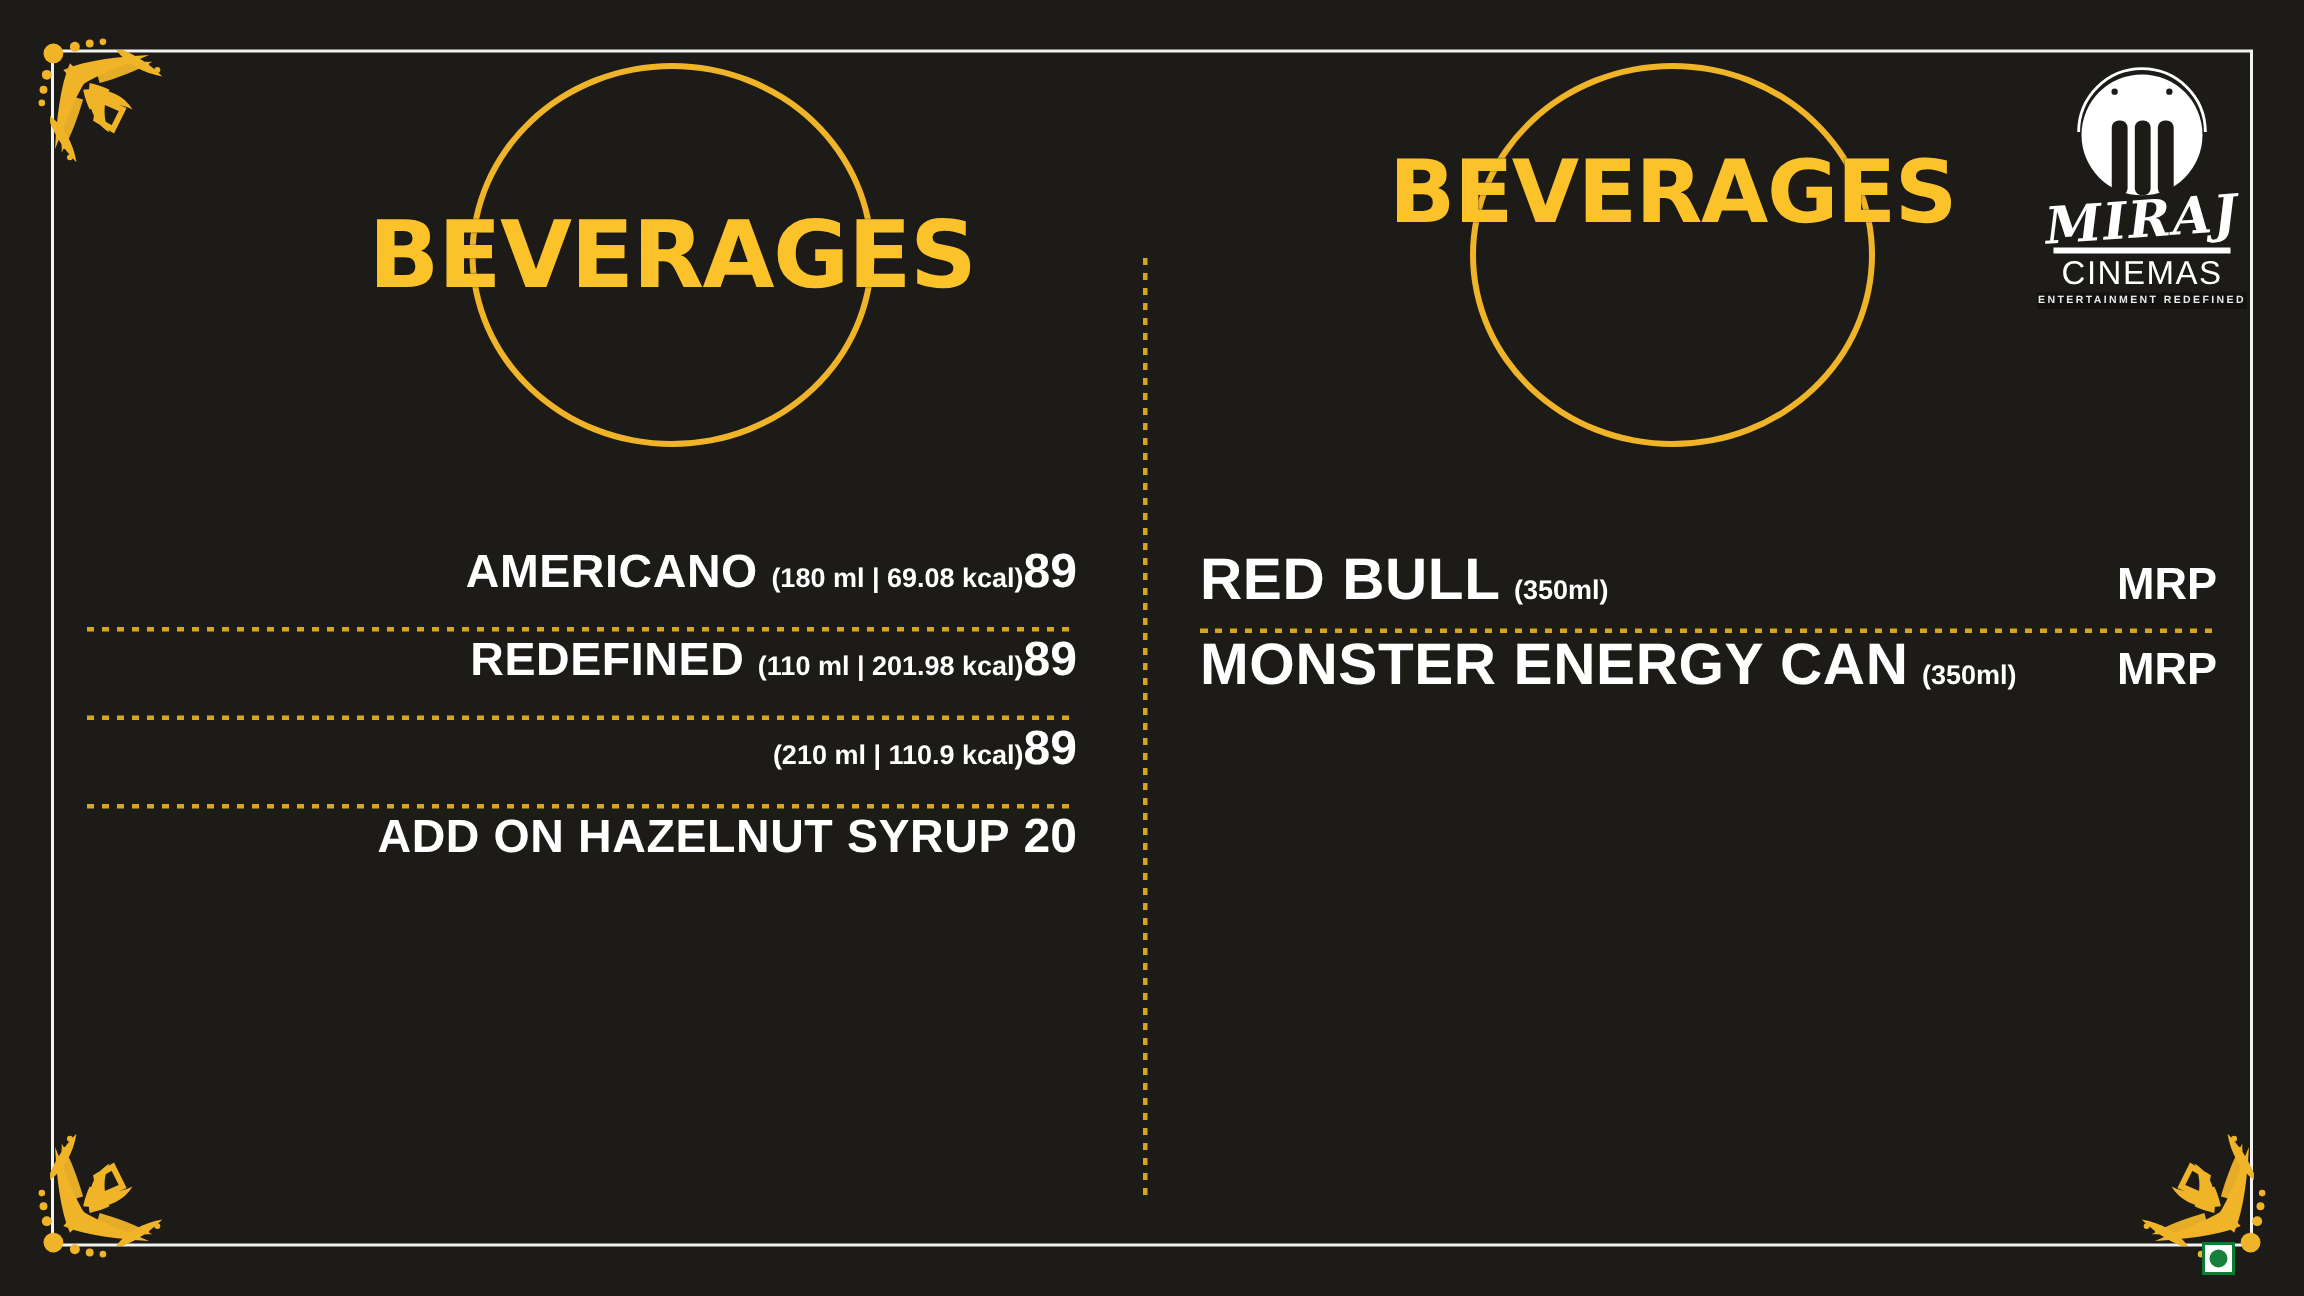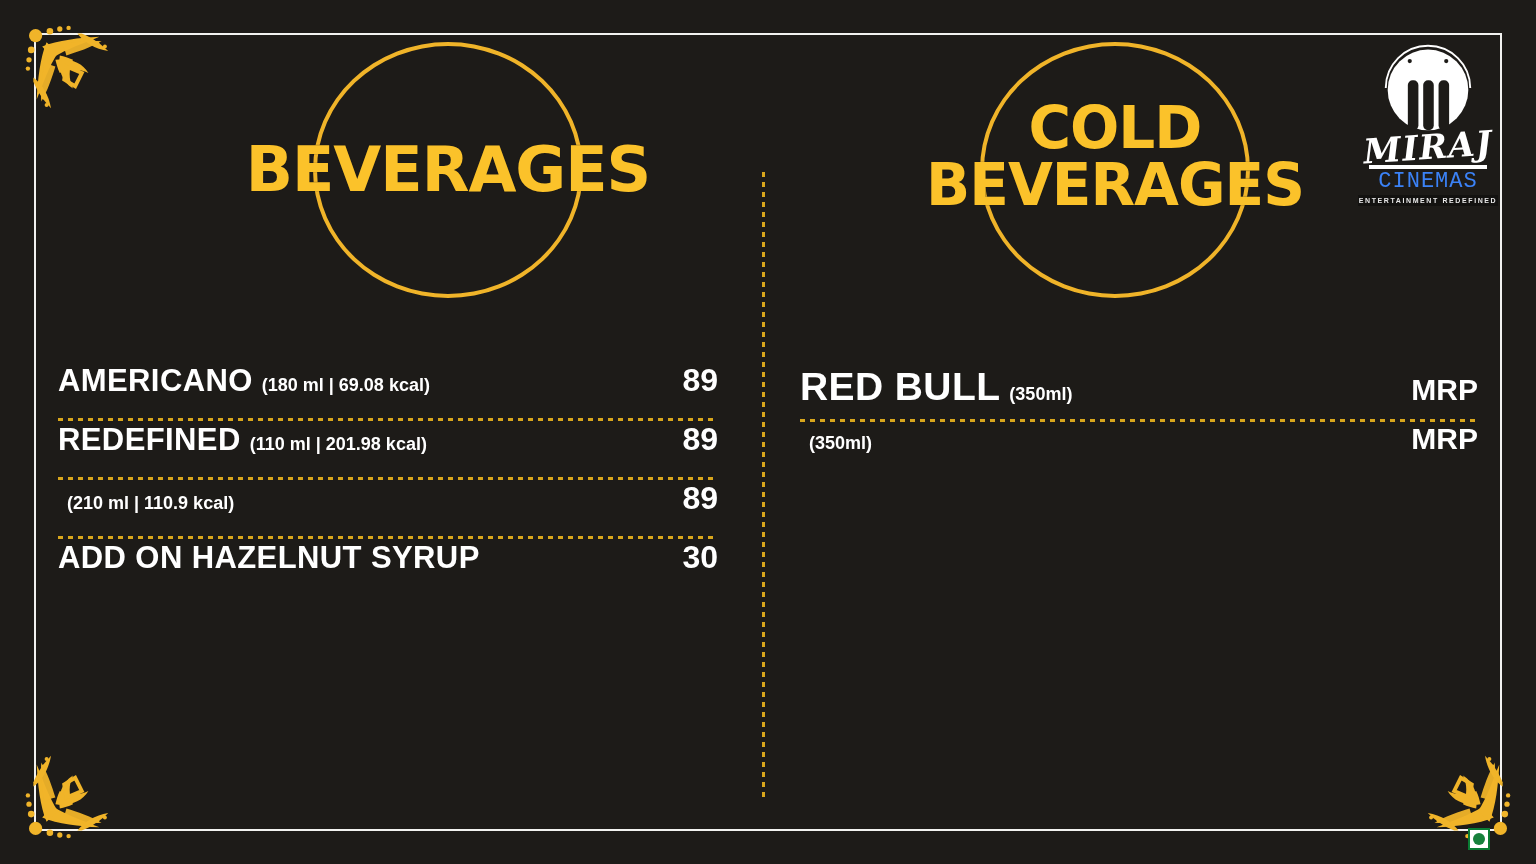--- a/index.html
+++ b/index.html
@@ -66,21 +66,21 @@
   .col-left .items{top:362px;width:660px;}
   .col-right .items{top:365px;width:678px;}
 
   .item-row{
     display:flex;
     align-items:baseline;
     justify-content:space-between;
     color:#ffffff;
     padding:0;
   }
-  .col-left .item-row{height:56px;}
+  .col-left .item-row{height:56px;justify-content:flex-end;}
   .col-right .item-row{height:54px;}
 
   .item-left{display:flex;align-items:baseline;white-space:nowrap;}
   .item-name{
     font-weight:bold;
     font-size:31px;
     letter-spacing:0.4px;
     font-family:"Liberation Sans", sans-serif;
   }
   .col-right .item-name{font-size:39px;}
@@ -118,22 +118,22 @@
   .logo-text{margin-top:-6px;}
   .logo-miraj{
     font-family:"DejaVu Serif", serif;
     font-style:italic;font-weight:bold;
     color:#ffffff;font-size:34px;line-height:1;
     letter-spacing:1px;
     transform:rotate(-4deg);
   }
   .logo-rule{height:4px;background:#ffffff;width:118px;margin:1px auto 2px auto;}
   .logo-cinemas{
-    font-family:Liberation Mono, monospace;
-    color:#3b82f6;font-size:22px;line-height:1;letter-spacing:1px;
+    font-family:Liberation Sans, sans-serif;
+    color:#ffffff;font-size:22px;line-height:1;letter-spacing:1px;
   }
   .logo-tag{
     background:#131210;color:#e8e8e8;
     font-size:7px;letter-spacing:1.6px;
     margin-top:2px;padding:2px 0;
     font-weight:bold;
   }
 
   
   .veg-mark{
@@ -279,47 +279,47 @@
         </div>
         <span class="item-price">89</span>
       </div>
       <div class="divider"></div>
 
       <div class="item-row">
         <div class="item-left">
           <span class="item-name">ADD ON HAZELNUT SYRUP</span>
           <span class="item-desc"></span>
         </div>
-        <span class="item-price">30</span>
+        <span class="item-price">20</span>
       </div>
 
     </div>
   </div>
 
   <div class="column col-right">
     <div class="section-head">
       <div class="ring"></div>
       <div class="head-text">
-        <span>COLD</span>
         <span class="head-line-2">BEVERAGES</span>
       </div>
     </div>
     <div class="items">
 
       <div class="item-row">
         <div class="item-left">
           <span class="item-name">RED BULL</span>
           <span class="item-desc">(350ml)</span>
         </div>
         <span class="item-price">MRP</span>
       </div>
       <div class="divider"></div>
 
       <div class="item-row">
         <div class="item-left">
+          <span class="item-name">MONSTER ENERGY CAN</span>
           <span class="item-desc">(350ml)</span>
         </div>
         <span class="item-price">MRP</span>
       </div>
 
     </div>
   </div>
 
   <div class="logo">
     <div class="logo-mark">

